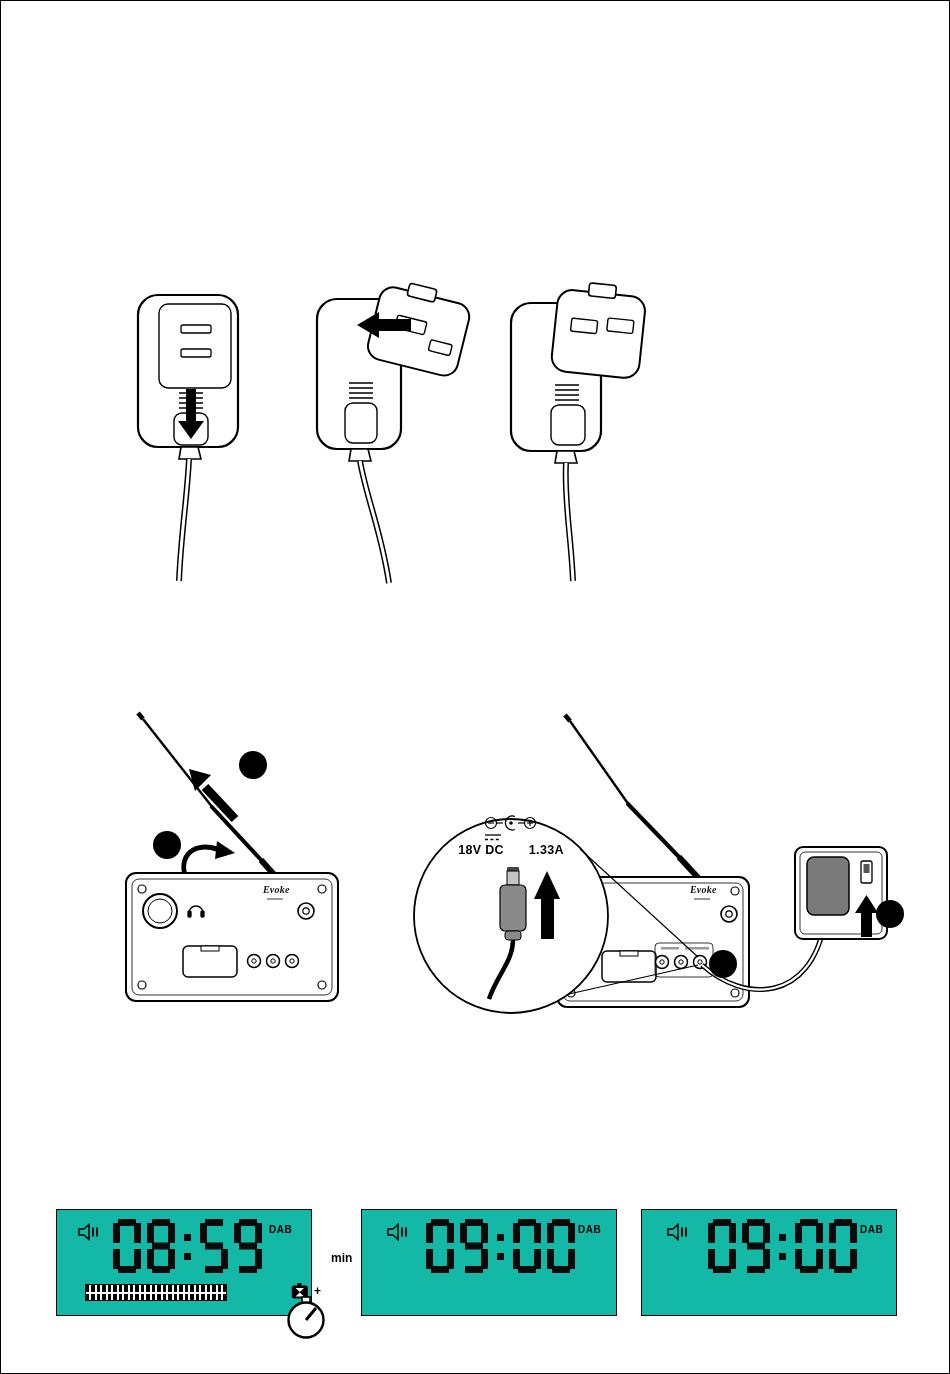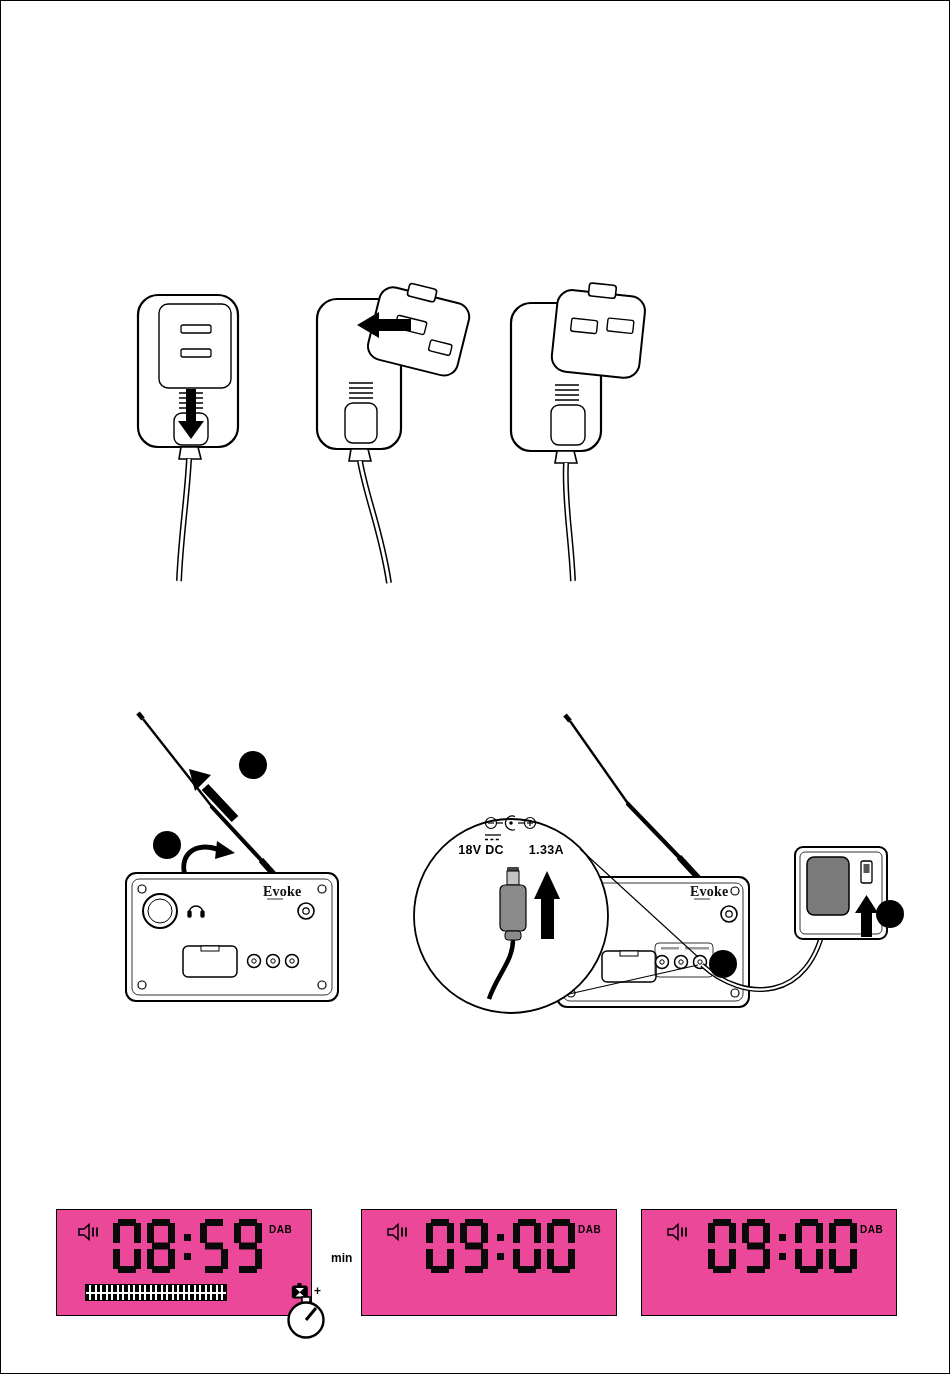--- a/index.html
+++ b/index.html
@@ -1,25 +1,25 @@
 <!DOCTYPE html>
 <html><head>
 <meta charset="utf-8">
 <style>
   *{margin:0;padding:0;box-sizing:border-box}
   html,body{background:#e8e8e8}
   .page{position:relative;width:950px;height:1374px;background:#fff;border:1px solid #000;
         font-family:"Liberation Sans",sans-serif;color:#000;overflow:hidden;margin:0 auto}
   .abs{position:absolute}
-  .brand{position:absolute;font-family:"Liberation Serif",serif;font-weight:700;
-         font-size:14px;letter-spacing:.2px;color:#111}
+  .brand{position:absolute;font-family:"Liberation Serif",serif;font-style:italic;font-weight:700;
+         font-size:10px;letter-spacing:.2px;color:#111}
   .brand-sub{position:absolute;width:16px;height:2px;background:#9a9a9a}
   .rating{position:absolute;left:430px;top:842px;width:160px;display:flex;gap:25px;justify-content:center;
           font-weight:700;font-size:12.5px;letter-spacing:.3px}
-  .display{position:absolute;top:1208px;width:256px;height:107px;border:1.8px solid #000;background:#ec4899}
+  .display{position:absolute;top:1208px;width:256px;height:107px;border:1.8px solid #000;background:#14b8a6}
   .dab{position:absolute;font-weight:700;font-size:10px;letter-spacing:.5px}
   .seg{position:absolute}
   .bar{position:absolute;left:28px;top:74px;width:142px;height:17px;border:1px solid #000;
        background-image:linear-gradient(to bottom, rgba(0,0,0,0) 0 7px, #fff 7px 9px, rgba(0,0,0,0) 9px),
                         repeating-linear-gradient(90deg, #000 0 3.5px, #fff 3.5px 5.5px)}
   .legend-txt{position:absolute;font-weight:700;font-size:12px}
   svg{display:block;overflow:visible}
 </style>
 </head>
 <body>

